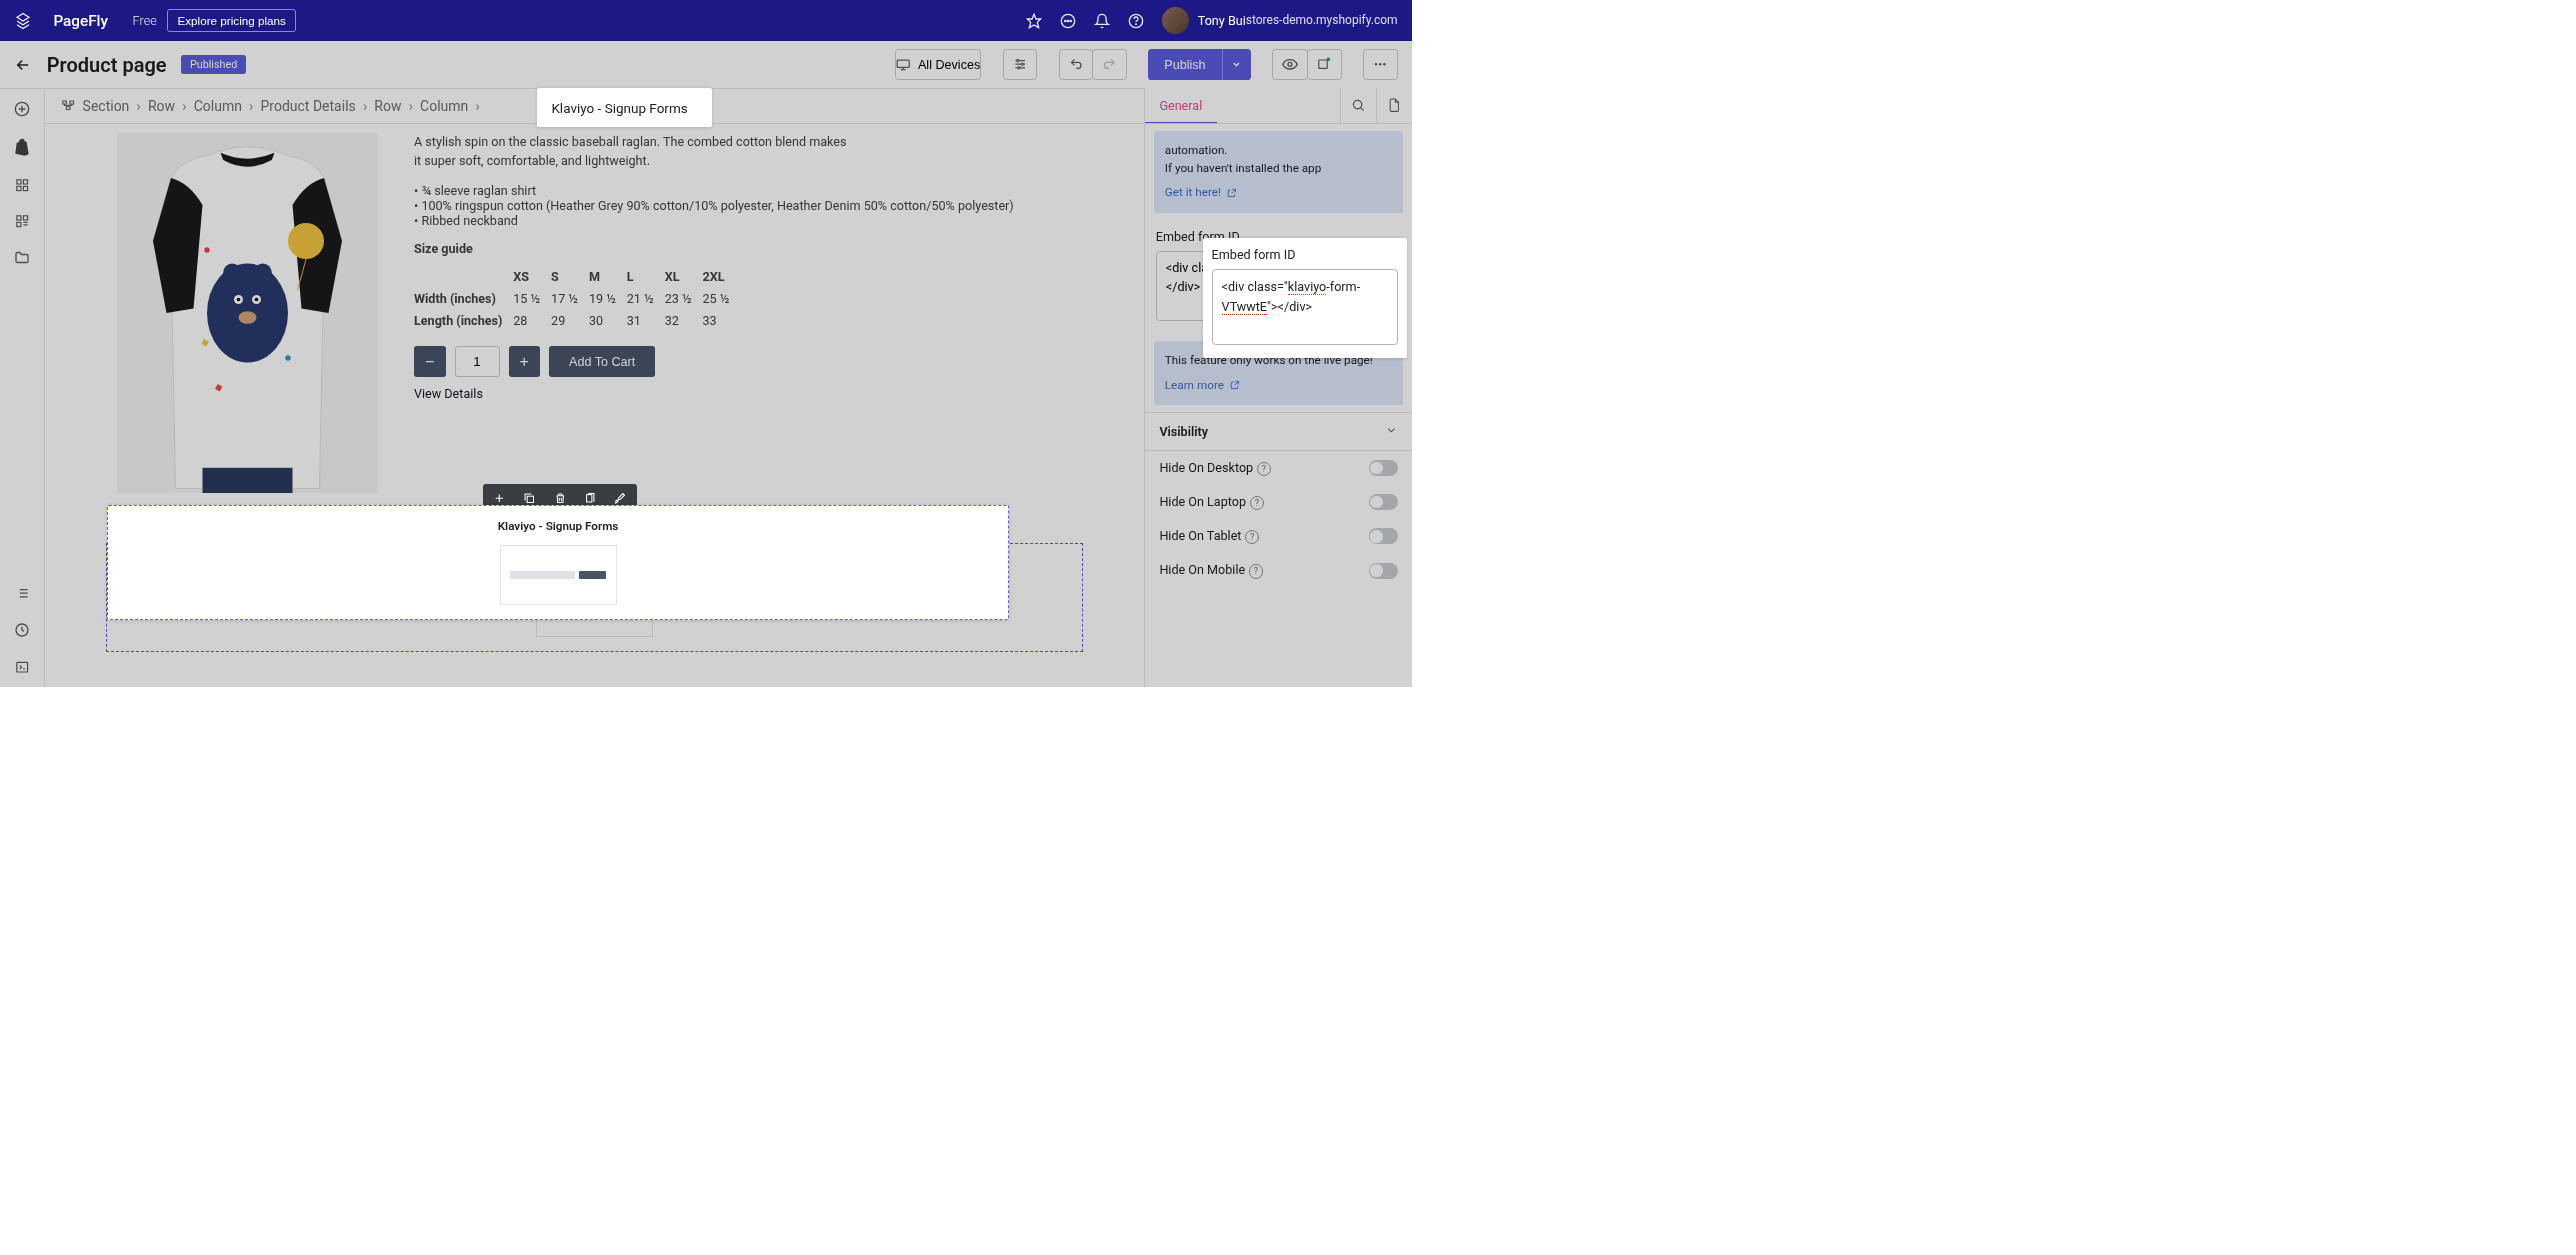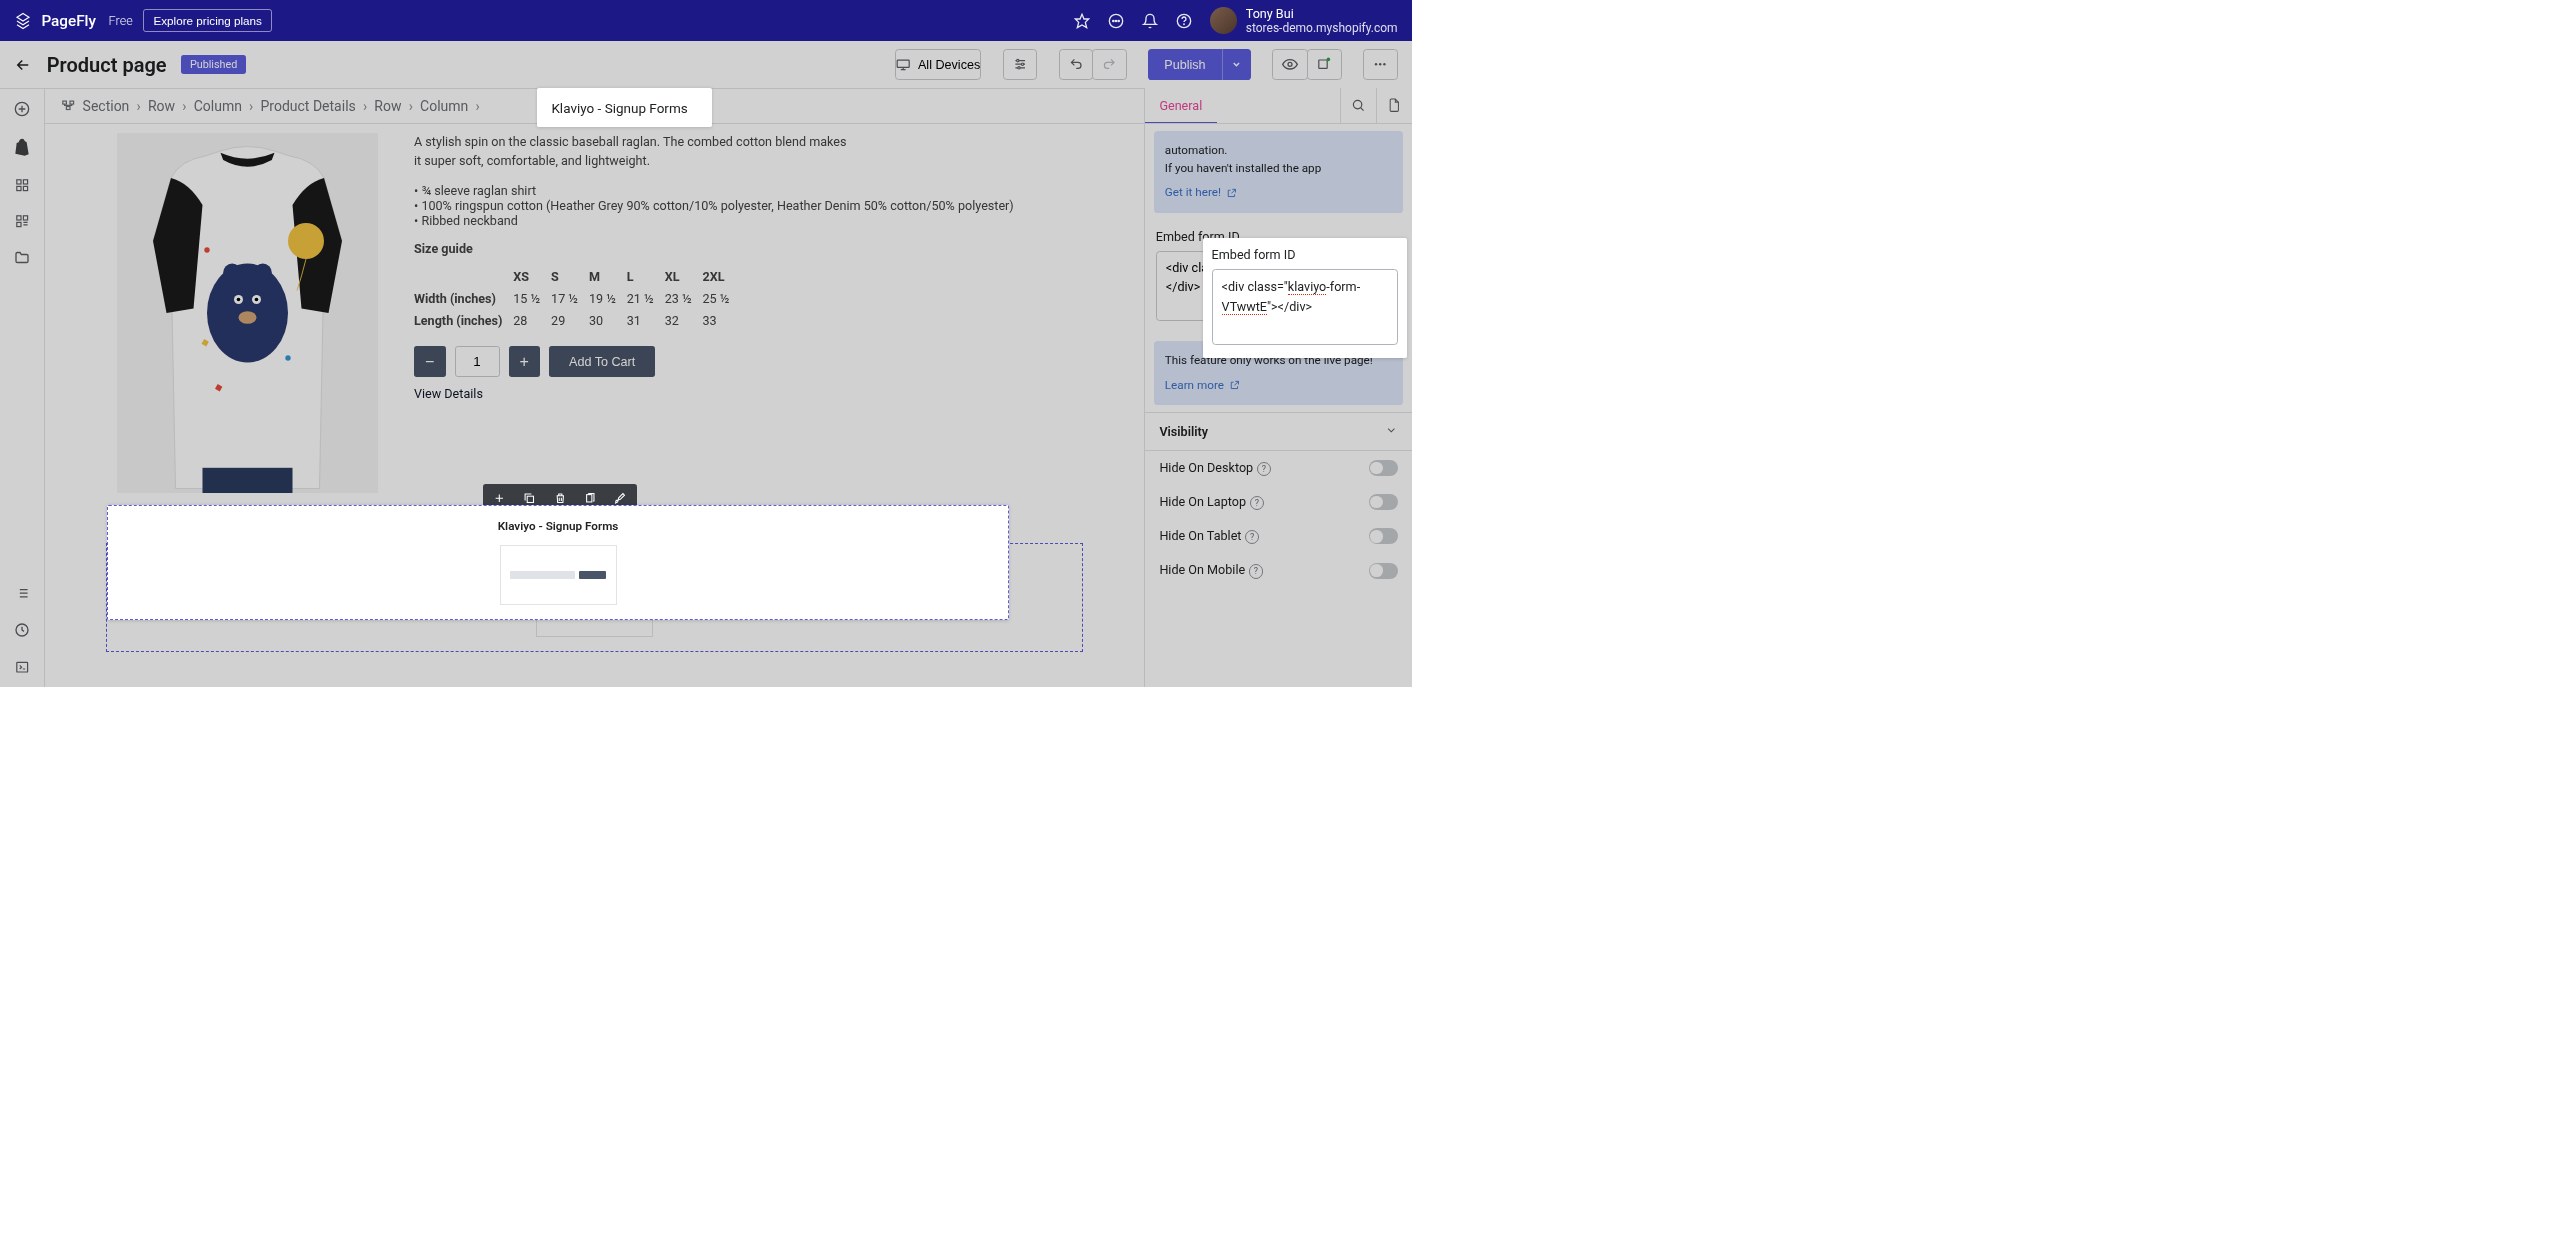--- a/index.html
+++ b/index.html
@@ -1,28 +1,28 @@
 <!DOCTYPE html>
 <html style="font-size:14.4px"><head>
   <meta charset="utf-8">
   <style>
     * { box-sizing: border-box; margin: 0; padding: 0; }
     body { font-family: -apple-system, BlinkMacSystemFont, "Segoe UI", Roboto, sans-serif; background: #fff; color: #202223; overflow: hidden; width: 1412px; height: 687px; position: relative; }
     
     
     .topbar { height: 41px; background: #1c1986; display: flex; align-items: center; padding: 0 14.4px; color: #fff; }
-    .logo-wrap { display: flex; align-items: center; gap: 9px; }
+    .logo-wrap { display: flex; align-items: center; gap: 21px; }
     .brand { font-size: 15.3px; font-weight: 500; }
     .free-label { font-size: 12.6px; font-weight: 300; margin-left: 3.6px; opacity: .9; }
     .pricing-btn { margin-left: 10.8px; border: 0.9px solid rgba(255,255,255,.5); padding: 3.6px 9px; font-size: 11.7px; color: #fff; background: transparent; border-radius: 2.7px; cursor: pointer; }
     .topbar-spacer { flex: 1; }
     .topbar-icons { display: flex; align-items: center; gap: 18px; margin-right: 18px; }
     .topbar-icons .icn { color: #fff; opacity: .9; cursor: pointer; }
     .avatar { width: 27px; height: 27px; border-radius: 50%; background: linear-gradient(135deg,#7a5c4d,#4a3528); display: inline-block; }
-    .user-block { display: flex; flex-direction: column; margin-left: 9px; }
+    .user-block { display: flex; flex-direction: row; margin-left: 9px; }
     .user-name { font-size: 12.6px; }
     .user-store { font-size: 12px; opacity: .85; }
     
     
     .header { height: 48px; border-bottom: 0.9px solid #e1e3e5; display: flex; align-items: center; padding: 0 14.4px; gap: 14.4px; }
     .back-arrow { cursor: pointer; }
     .page-title { font-size: 20px; font-weight: 600; }
     .pub-badge { background: #5c5cde; color: #fff; font-size: 10.8px; padding: 2.7px 9px; border-radius: 2.7px; }
     .header-spacer { flex: 1; }
     .header-btn { height: 31px; padding: 0 0; border: 0.9px solid #c9cccf; background: #fff; border-radius: 3.6px; display: inline-flex; align-items: center; gap: 7.2px; font-size: 12.6px; cursor: pointer; }

